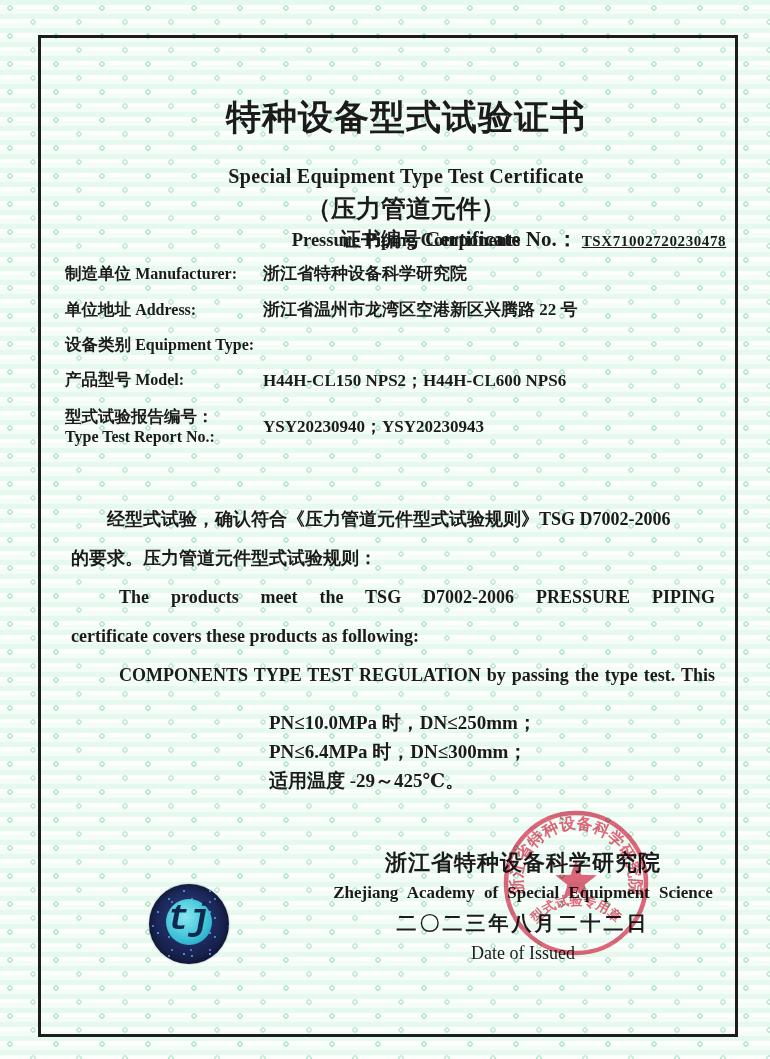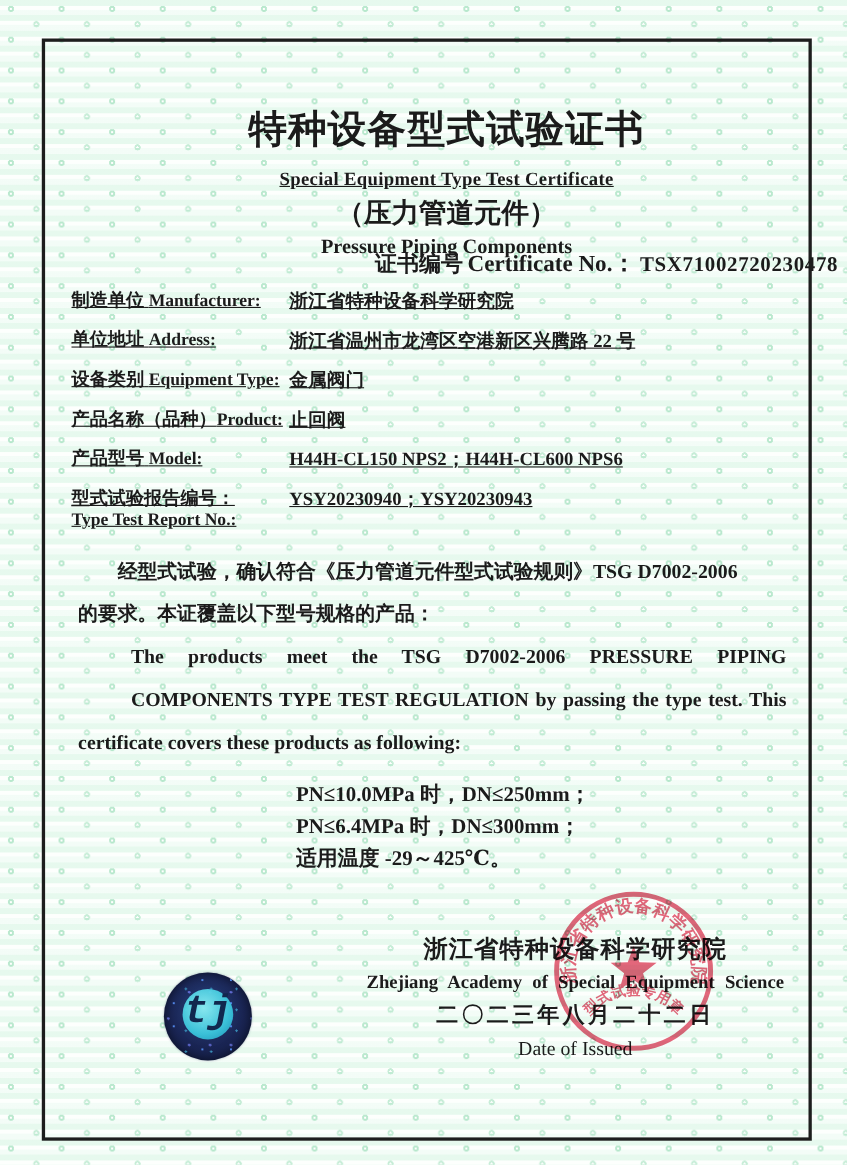--- a/index.html
+++ b/index.html
@@ -18,33 +18,33 @@
   .frame {
     position:absolute; left:38px; top:35px; width:700px; height:1002px;
     border:3px solid #1d1d1d;
     padding-left:32px;
   }
   .frame > * { position:absolute; }
 
   
   .header { top:56px; left:0; right:0; text-align:center; padding-left:36px; font-weight:700; }
   .t-cn   { font-size:35px; letter-spacing:1px; }
-  .t-en   { font-size:17px; margin-top:12px; letter-spacing:.3px;text-decoration:underline; }
+  .t-en   { font-size:20px; margin-top:24px; letter-spacing:.3px; }
   .s-cn   { font-size:25px; margin-top:4px; }
   .s-en   { font-size:18.5px; margin-top:5px; }
 
   
   .certno { top:187px; left:300px; font-weight:700; white-space:nowrap; }
   .certno .cnl { font-size:20px; }
   .certno .enl { font-size:21px; }
-  .certno .num { font-size:19px; letter-spacing:.6px; }
+  .certno .num { font-size:15px; letter-spacing:.6px;text-decoration:underline; }
 
   
   .fields { top:224px; left:24px; right:14px; font-weight:700; }
-  .row { display:flex; margin-bottom:13px; min-height:21px;text-decoration:underline; }
+  .row { display:flex; align-items:center; margin-bottom:13px; min-height:21px; }
   .lbl { width:198px; flex:none; font-size:16.5px; line-height:1.3; }
   .lbl .en { font-size:16px; }
   .val { flex:1; font-size:17px; }
 
   
   .bodytext { top:462px; left:30px; right:20px; font-weight:700; }
   .bl { line-height:39px; font-size:18px; }
   .indent { text-indent:36px; }
   .just { text-align:justify; text-align-last:justify;margin-left:48px; }
 
@@ -109,45 +109,40 @@
     <div class="row">
       <div class="lbl"><span>制造单位</span> <span class="en">Manufacturer:</span></div>
       <div class="val">浙江省特种设备科学研究院</div>
     </div>
     <div class="row">
       <div class="lbl"><span>单位地址</span> <span class="en">Address:</span></div>
       <div class="val">浙江省温州市龙湾区空港新区兴腾路 22 号</div>
     </div>
     <div class="row">
       <div class="lbl"><span>设备类别</span> <span class="en">Equipment Type:</span></div>
-      <div class="val">金属阀门</div>
-    </div>
-    <div class="row">
-      <div class="lbl"><span>产品名称（品种）</span><span class="en">Product:</span></div>
-      <div class="val">止回阀</div>
     </div>
     <div class="row">
       <div class="lbl"><span>产品型号</span> <span class="en">Model:</span></div>
       <div class="val">H44H-CL150 NPS2；H44H-CL600 NPS6</div>
     </div>
     <div class="row" style="min-height:44px;">
       <div class="lbl">
         <div>型式试验报告编号：</div>
         <div class="en">Type Test Report No.:</div>
       </div>
       <div class="val">YSY20230940；YSY20230943</div>
     </div>
   </div>
 
   <div class="bodytext">
     <div class="bl indent">经型式试验，确认符合《压力管道元件型式试验规则》TSG D7002-2006</div>
-    <div class="bl">的要求。本证覆盖以下型号规格的产品：</div>
+    <div class="bl">的要求。压力管道元件型式试验规则：</div>
     <div class="bl just">The products meet the TSG D7002-2006 PRESSURE PIPING</div>
+    <div class="bl">certificate covers these products as following:</div>
     <div class="bl just">COMPONENTS TYPE TEST REGULATION by passing the type test. This</div>
-    <div class="bl">certificate covers these products as following:</div>
   </div>
 
   <div class="specs">
     <div>PN≤10.0MPa 时，DN≤250mm；</div>
     <div>PN≤6.4MPa 时，DN≤300mm；</div>
     <div>适用温度 -29～425℃。</div>
   </div>
 
   <div class="issuer">
     <div class="iss-cn">浙江省特种设备科学研究院</div>

